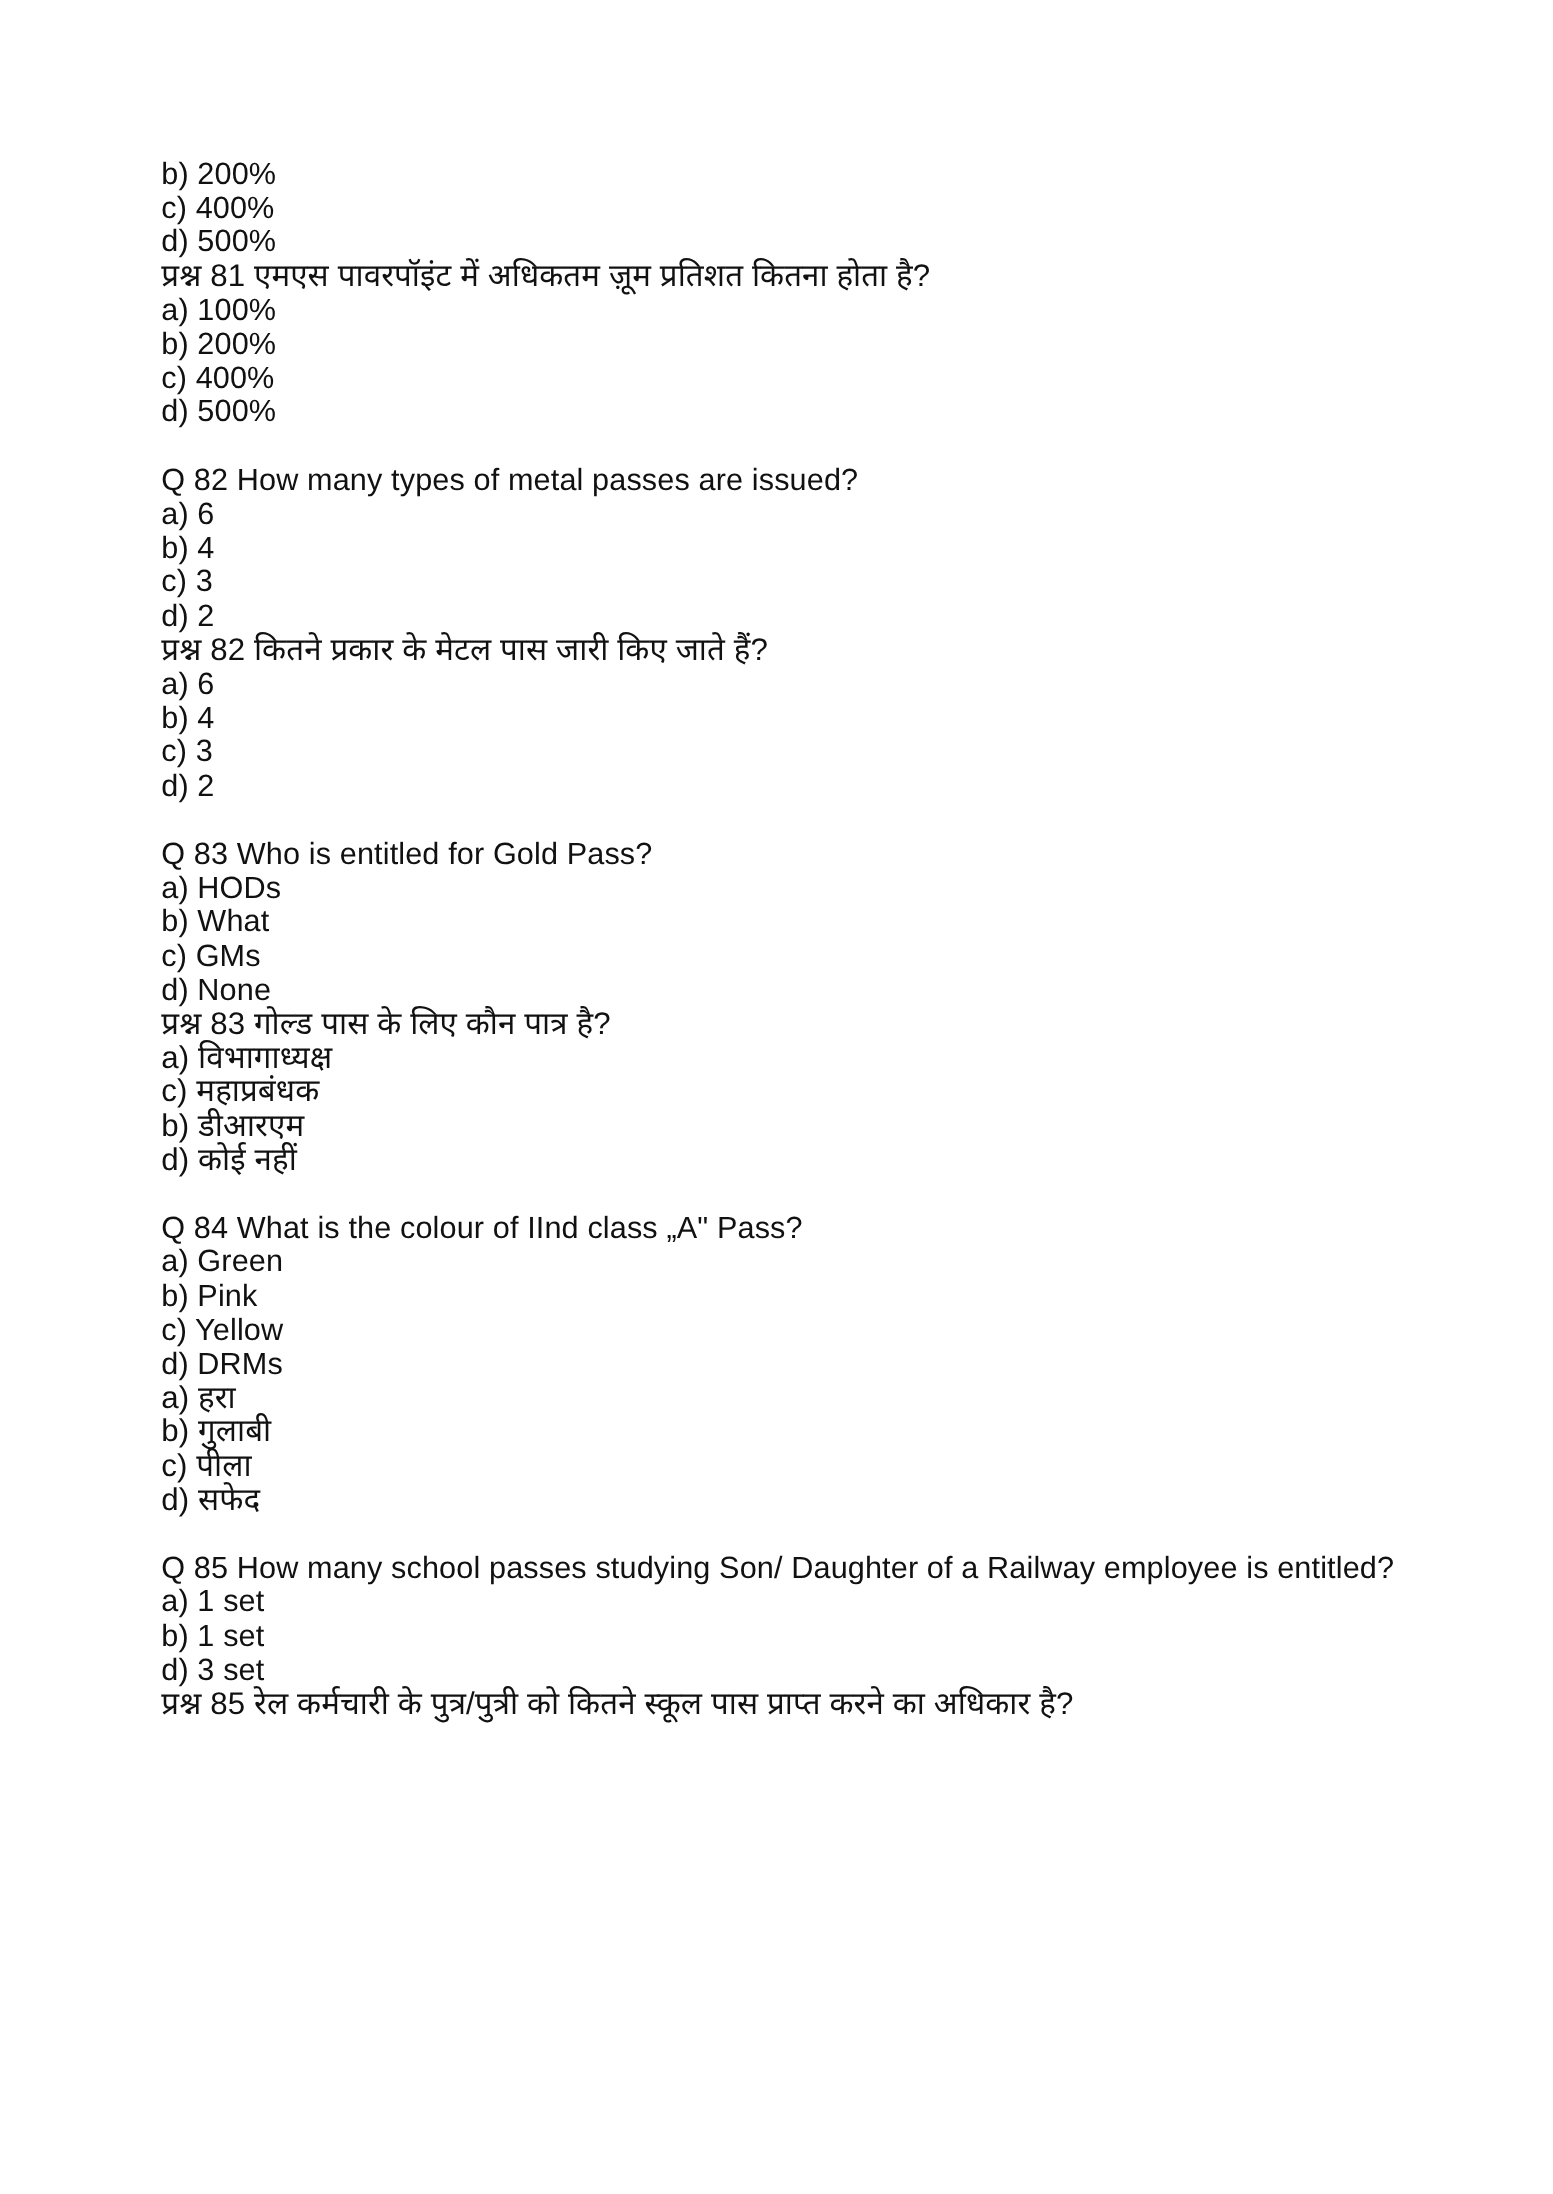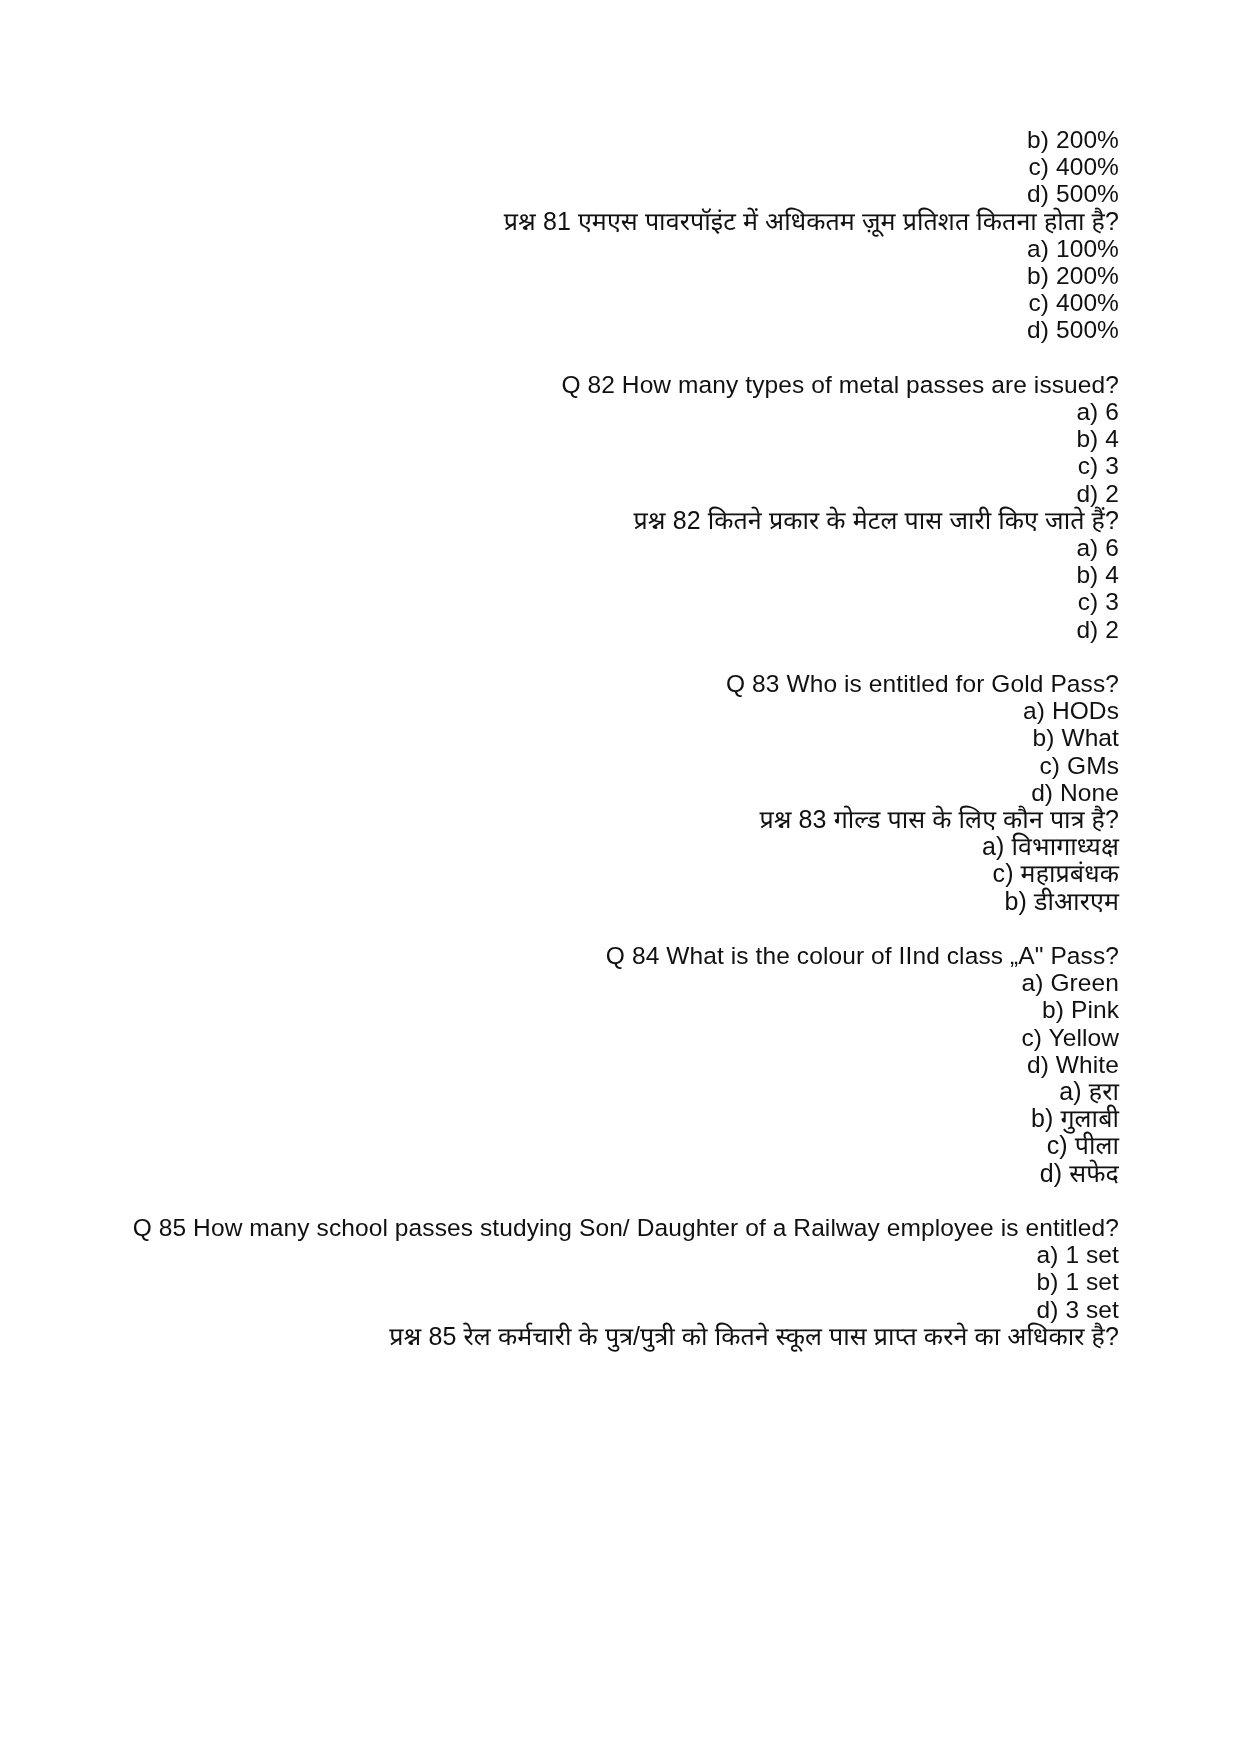--- a/index.html
+++ b/index.html
@@ -25,21 +25,20 @@
     left: 129px;
     top: 126px;
     width: 990px;
   }
   .line {
     font-size: 24.5px;
     line-height: 27.2px;
     white-space: pre-wrap;
     color: #111111;
     letter-spacing: 0.1px;
-    text-align: right;
   }
   .line.hindi {
     font-family: "Liberation Sans", "DejaVu Sans", sans-serif;
     font-size: 25px;
     line-height: 27.2px;
   }
   .spacer {
     height: 27.2px;
   }
   .block {
@@ -79,28 +78,29 @@
       <div class="block">
         <div class="line">Q 83 Who is entitled for Gold Pass?</div>
         <div class="line">a) HODs</div>
         <div class="line">b) What</div>
         <div class="line">c) GMs</div>
         <div class="line">d) None</div>
         <div class="line hindi">प्रश्न 83 गोल्ड पास के लिए कौन पात्र है?</div>
         <div class="line hindi">a) विभागाध्यक्ष</div>
         <div class="line hindi">c) महाप्रबंधक</div>
         <div class="line hindi">b) डीआरएम</div>
+        <div class="line hindi">d) कोई नहीं</div>
       </div>
       <div class="spacer"></div>
       <div class="block">
         <div class="line">Q 84 What is the colour of IInd class „A" Pass?</div>
         <div class="line">a) Green</div>
         <div class="line">b) Pink</div>
         <div class="line">c) Yellow</div>
-        <div class="line">d) White</div>
+        <div class="line">d) DRMs</div>
         <div class="line hindi">a) हरा</div>
         <div class="line hindi">b) गुलाबी</div>
         <div class="line hindi">c) पीला</div>
         <div class="line hindi">d) सफेद</div>
       </div>
       <div class="spacer"></div>
       <div class="block">
         <div class="line">Q 85 How many school passes studying Son/ Daughter of a Railway employee is entitled?</div>
         <div class="line">a) 1 set</div>
         <div class="line">b) 1 set</div>

